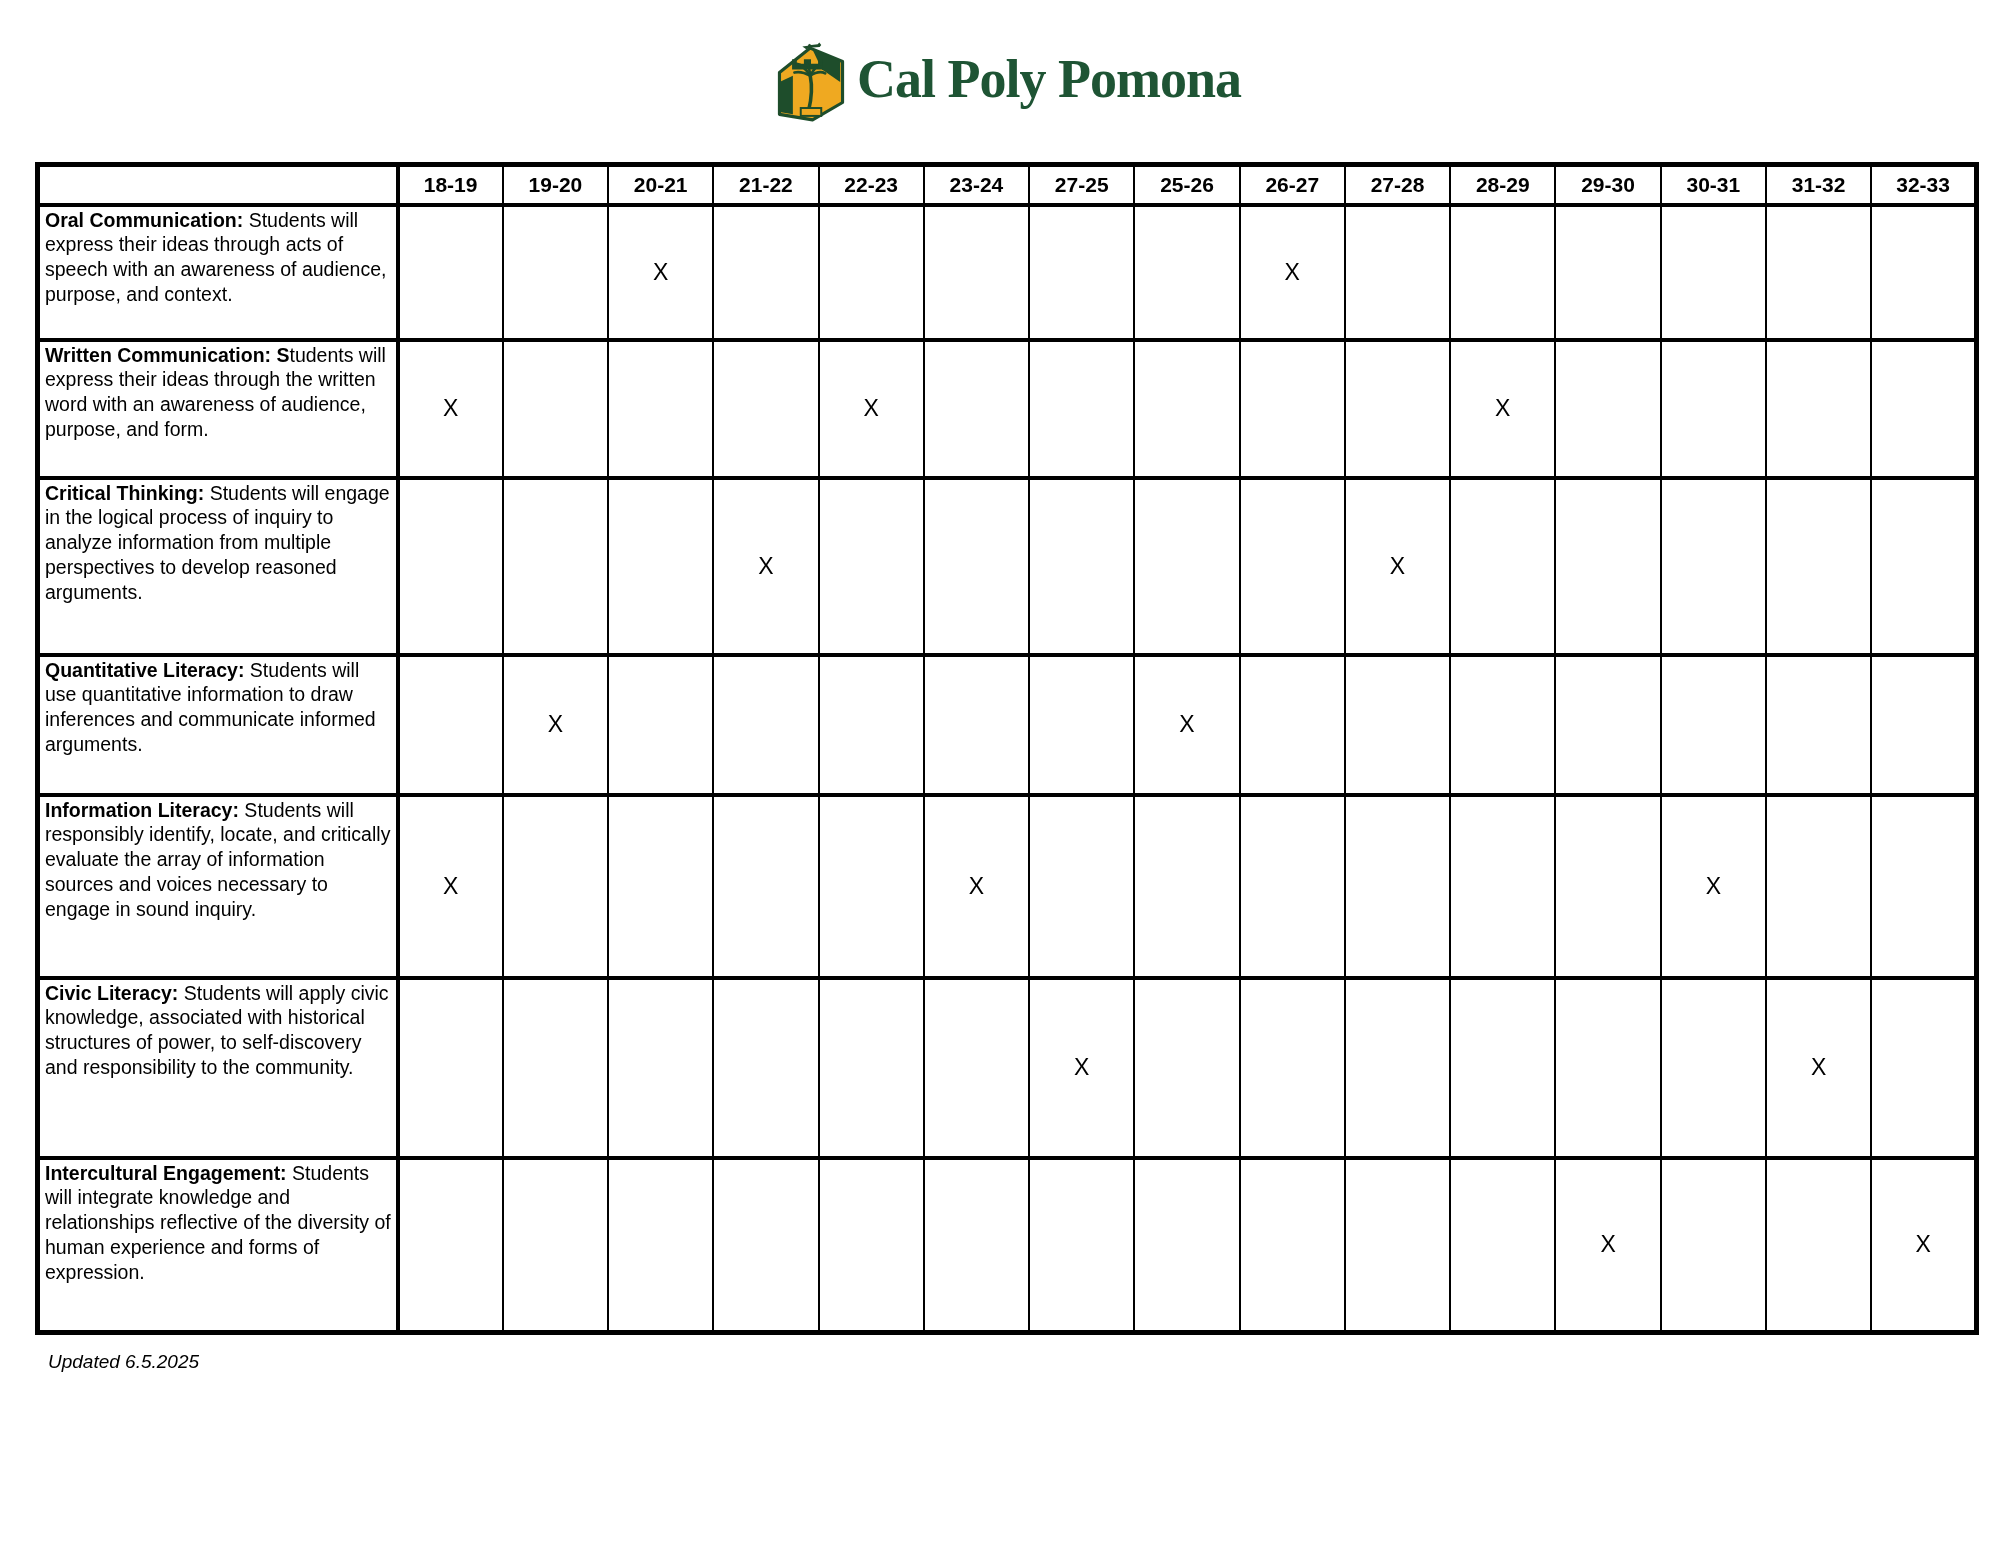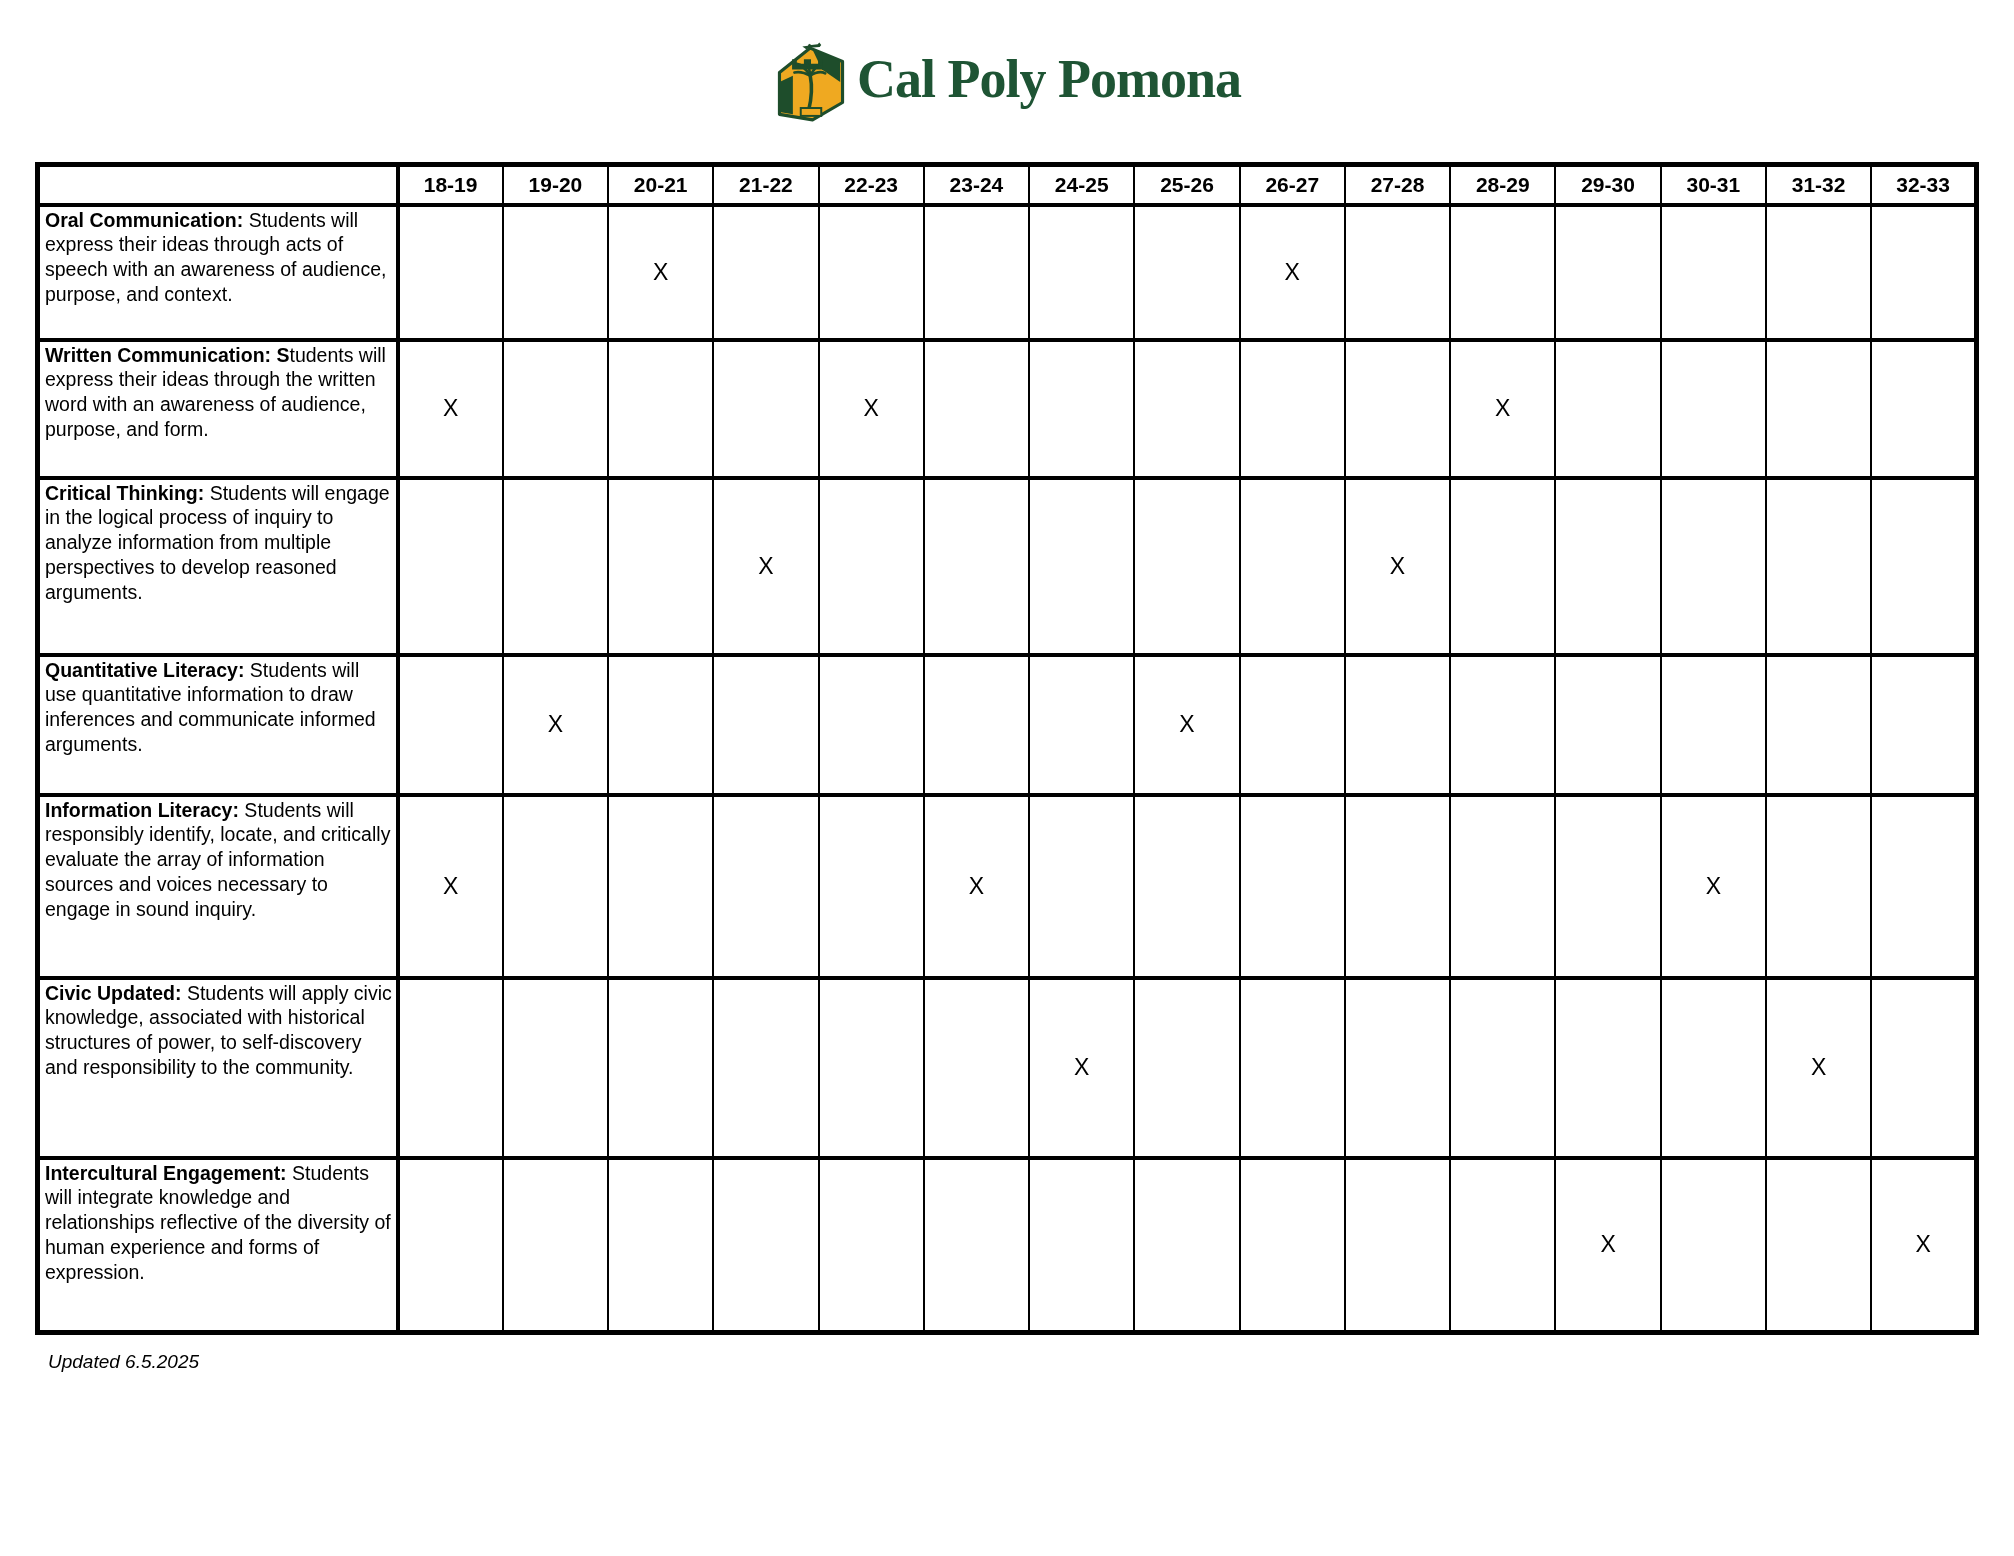--- a/index.html
+++ b/index.html
@@ -148,21 +148,21 @@
     </colgroup>
     <thead>
       <tr class="year-row" id="year-row">
         <th class="corner-cell"></th>
       <th>18-19</th>
           <th>19-20</th>
           <th>20-21</th>
           <th>21-22</th>
           <th>22-23</th>
           <th>23-24</th>
-          <th>24-25</th>
+          <th>27-25</th>
           <th>25-26</th>
           <th>26-27</th>
           <th>27-28</th>
           <th>28-29</th>
           <th>29-30</th>
           <th>30-31</th>
           <th>31-32</th>
           <th>32-33</th>
         </tr>
     </thead>
@@ -251,21 +251,21 @@
           <td class="mark-cell"></td>
           <td class="mark-cell"></td>
           <td class="mark-cell"></td>
           <td class="mark-cell"></td>
           <td class="mark-cell"></td>
           <td class="mark-cell">X</td>
           <td class="mark-cell"></td>
           <td class="mark-cell"></td>
         </tr>
         <tr>
-    <td class="label-cell"><span class="label-bold">Civic Updated:</span><span> Students will apply civic knowledge, associated with historical structures of power, to self-discovery and responsibility to the community.</span></td>
+    <td class="label-cell"><span class="label-bold">Civic Literacy:</span><span> Students will apply civic knowledge, associated with historical structures of power, to self-discovery and responsibility to the community.</span></td>
   <td class="mark-cell"></td>
           <td class="mark-cell"></td>
           <td class="mark-cell"></td>
           <td class="mark-cell"></td>
           <td class="mark-cell"></td>
           <td class="mark-cell"></td>
           <td class="mark-cell">X</td>
           <td class="mark-cell"></td>
           <td class="mark-cell"></td>
           <td class="mark-cell"></td>

